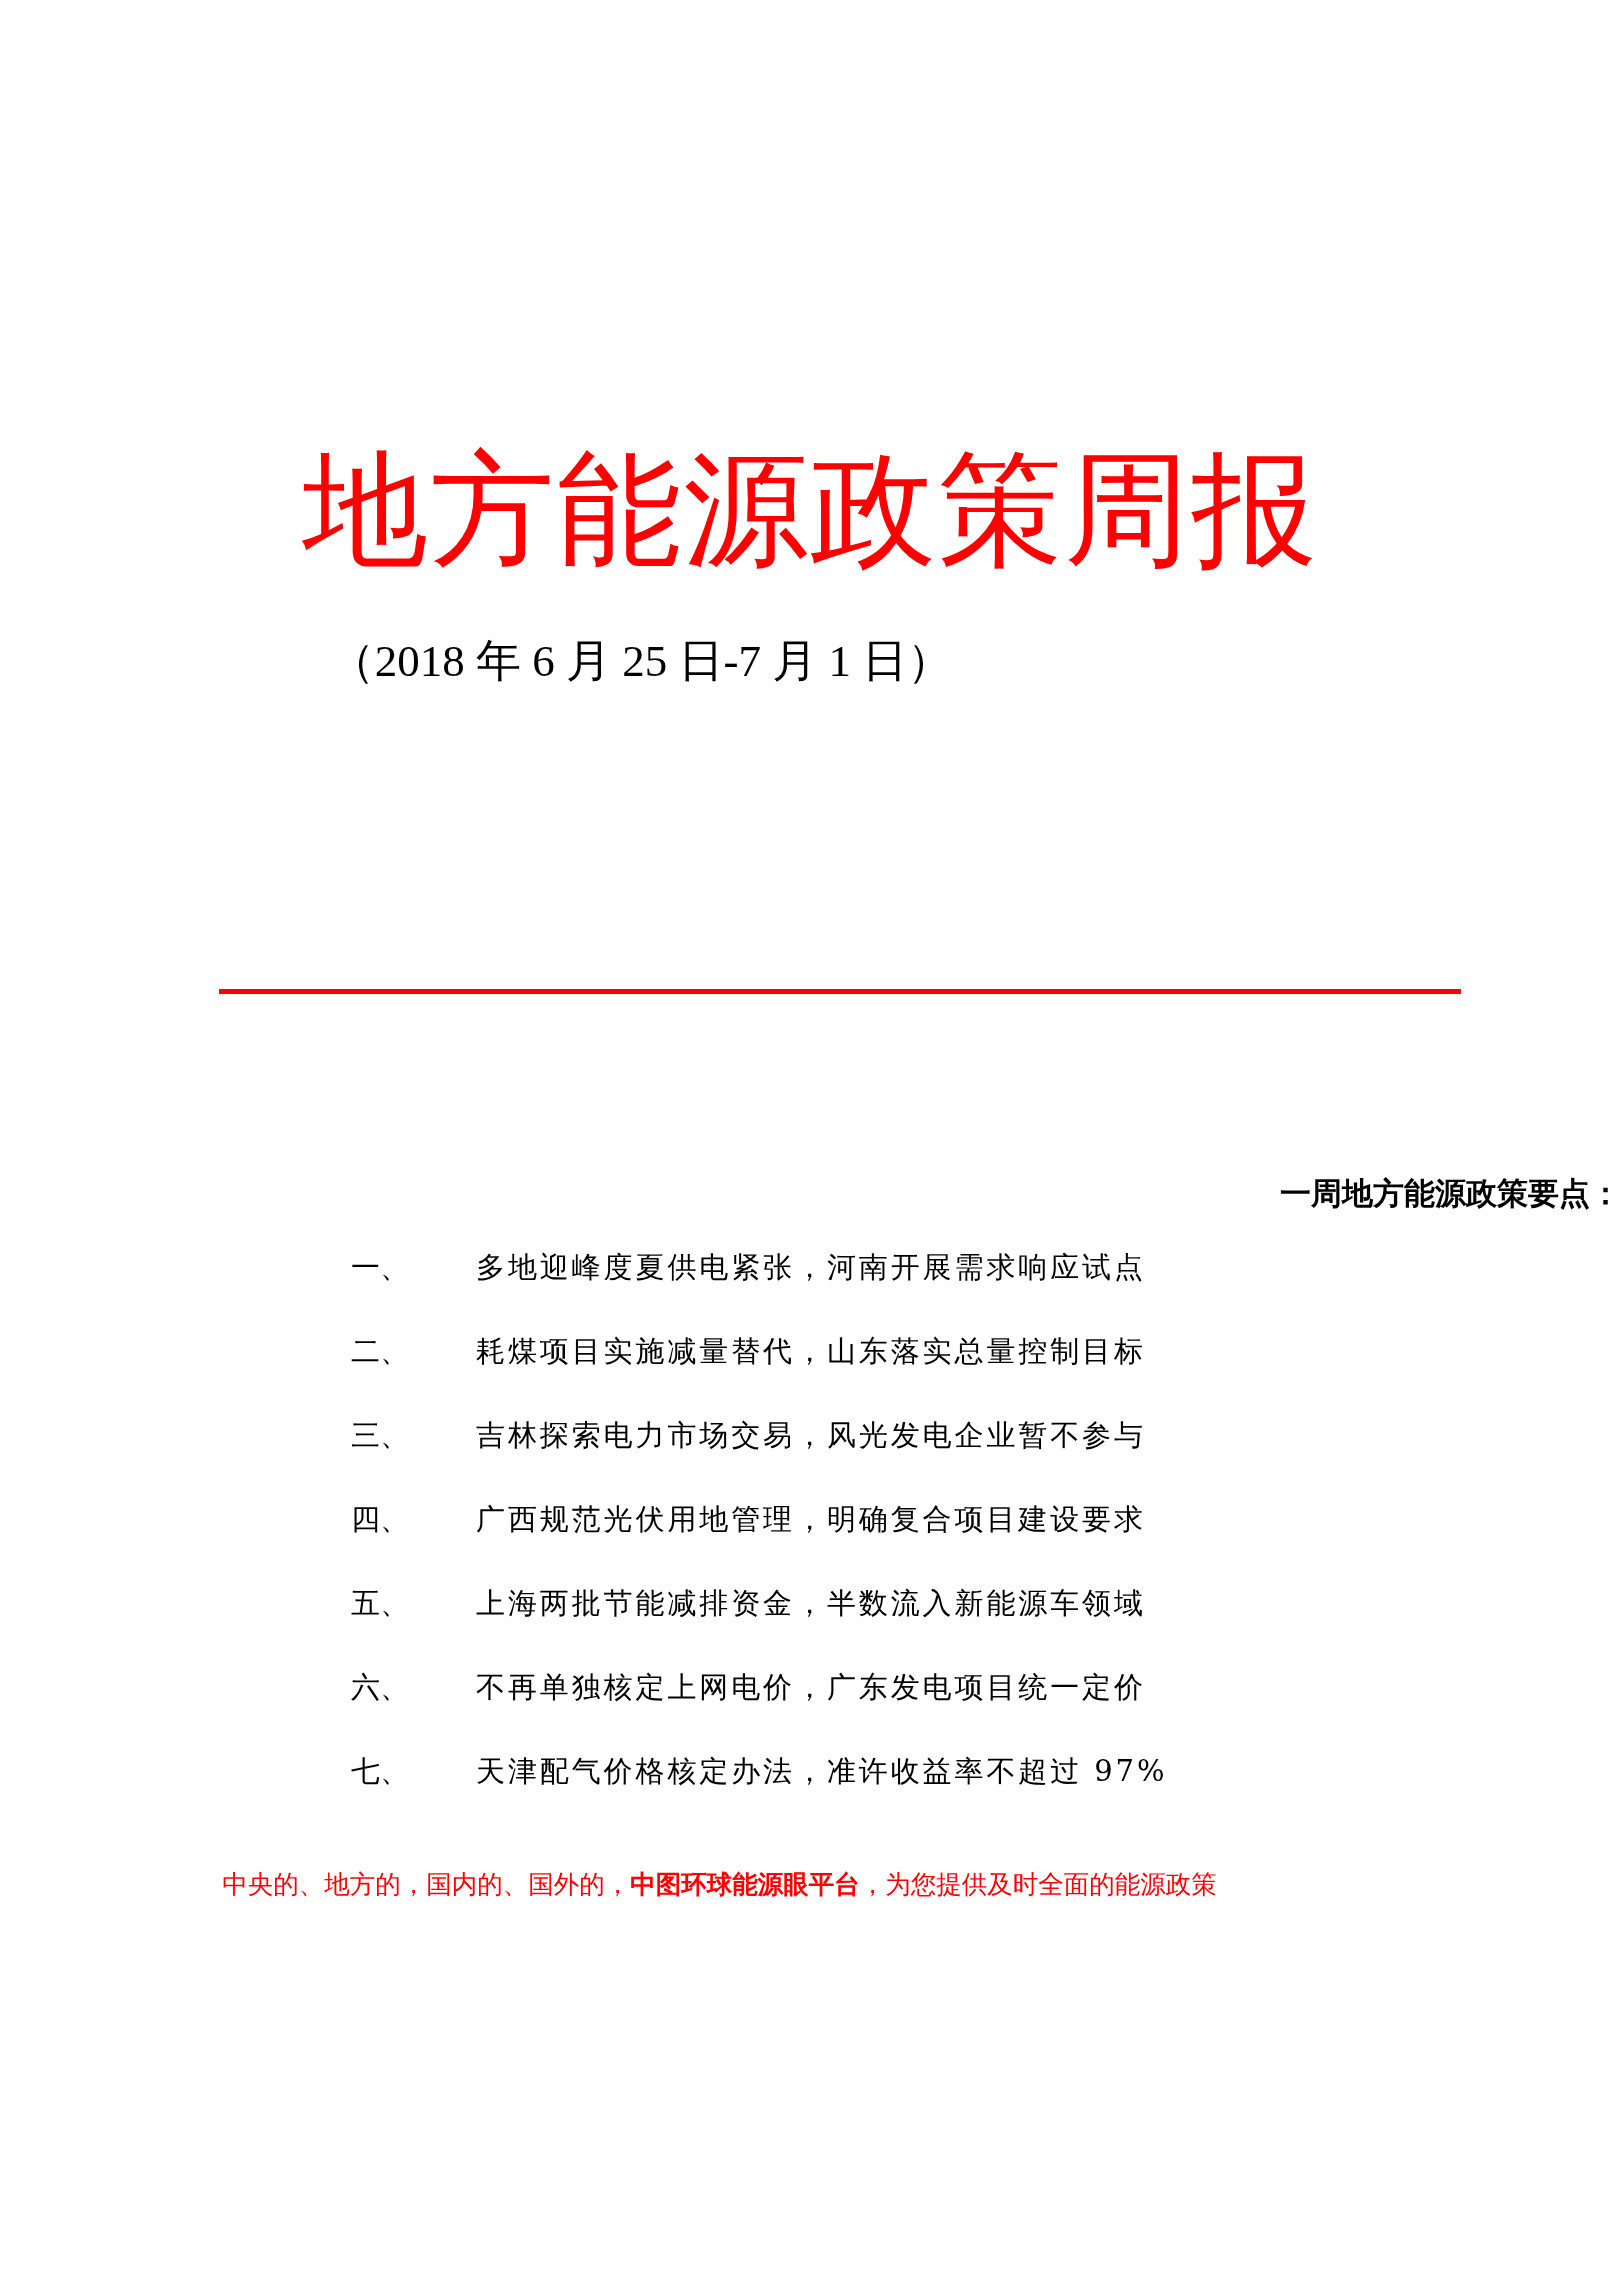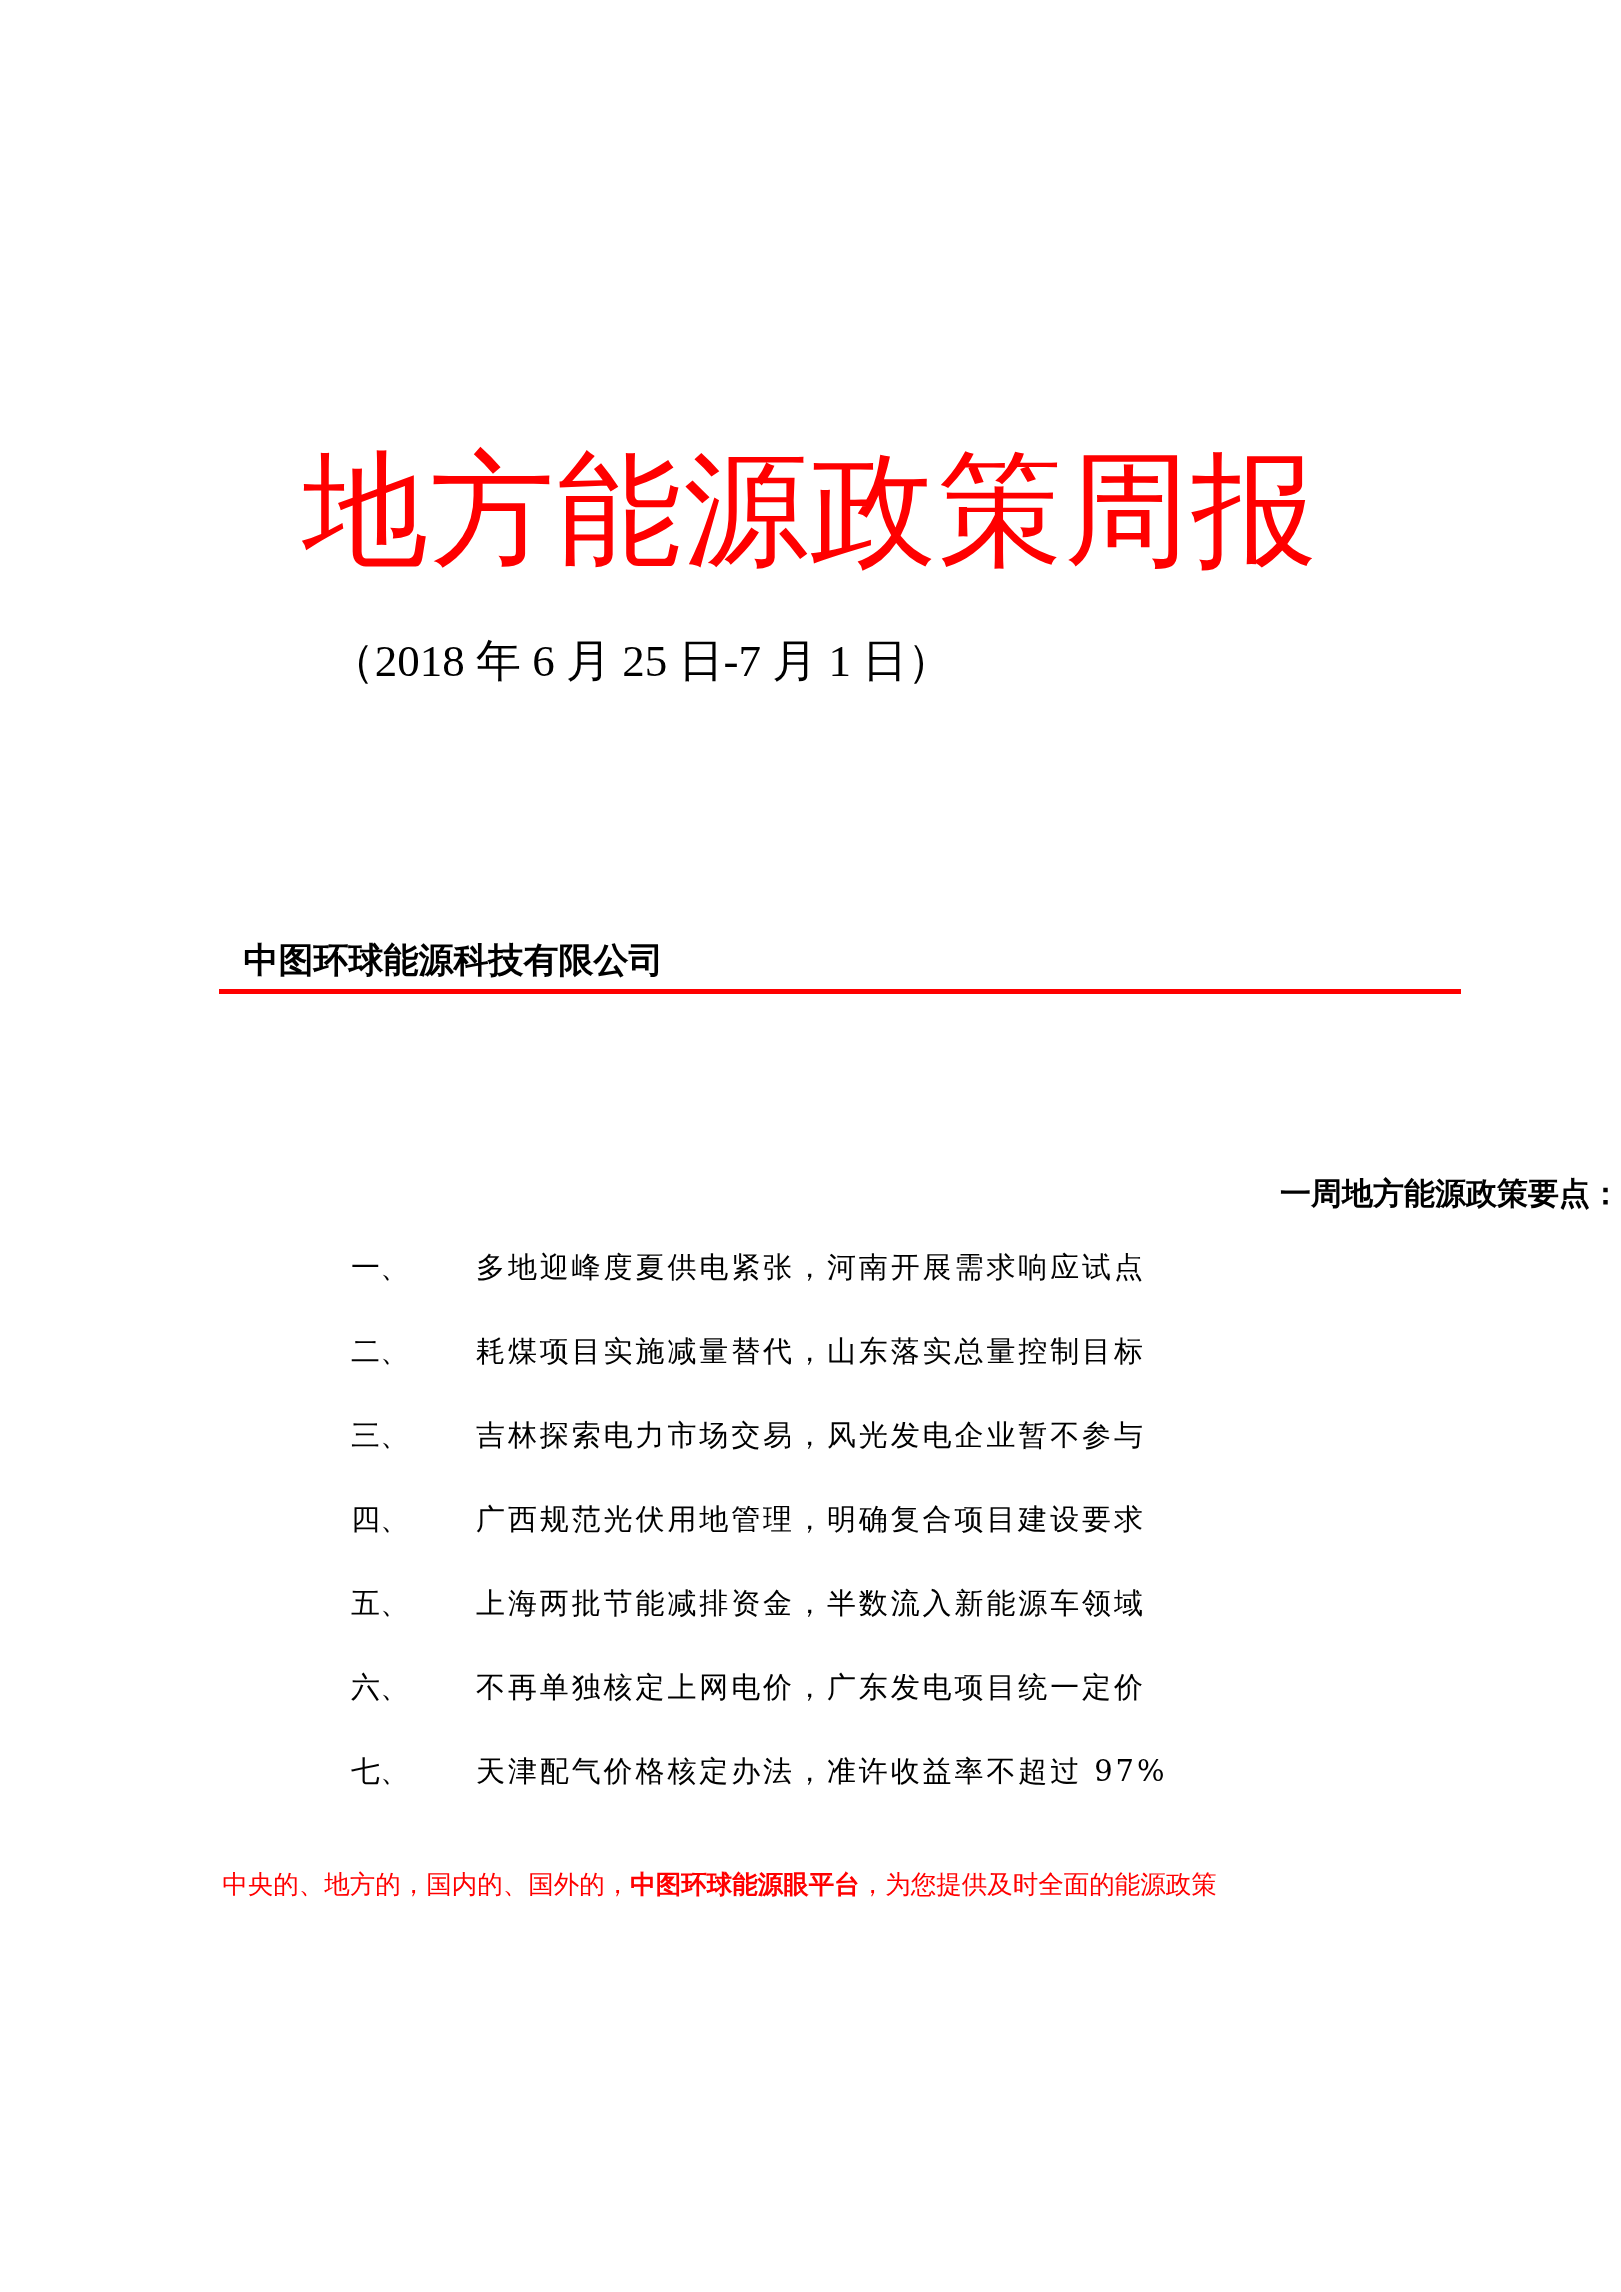--- a/index.html
+++ b/index.html
@@ -26,21 +26,20 @@
                  font-family: "DejaVu Sans", sans-serif; font-size: 25.5px; line-height: 39px; color: #ff0000; white-space: nowrap; }
   .footer-line .brand { font-weight: bold; }
 </style>
 </head>
 <body>
 
 <div class="title">地方能源政策周报</div>
 <div class="subtitle">（2018 年 6 月 25 日-7 月 1 日）</div>
 
 <div class="orgline">
-  <span class="org">中图环球能源科技有限公司</span>
 </div>
 <div class="redrule"></div>
 
 <div class="points-heading">一周地方能源政策要点：</div>
 
 <ul class="points">
   <li class="point">
     <span class="num">一、</span>
     <span class="txt">多地迎峰度夏供电紧张，河南开展需求响应试点</span>
   </li>

